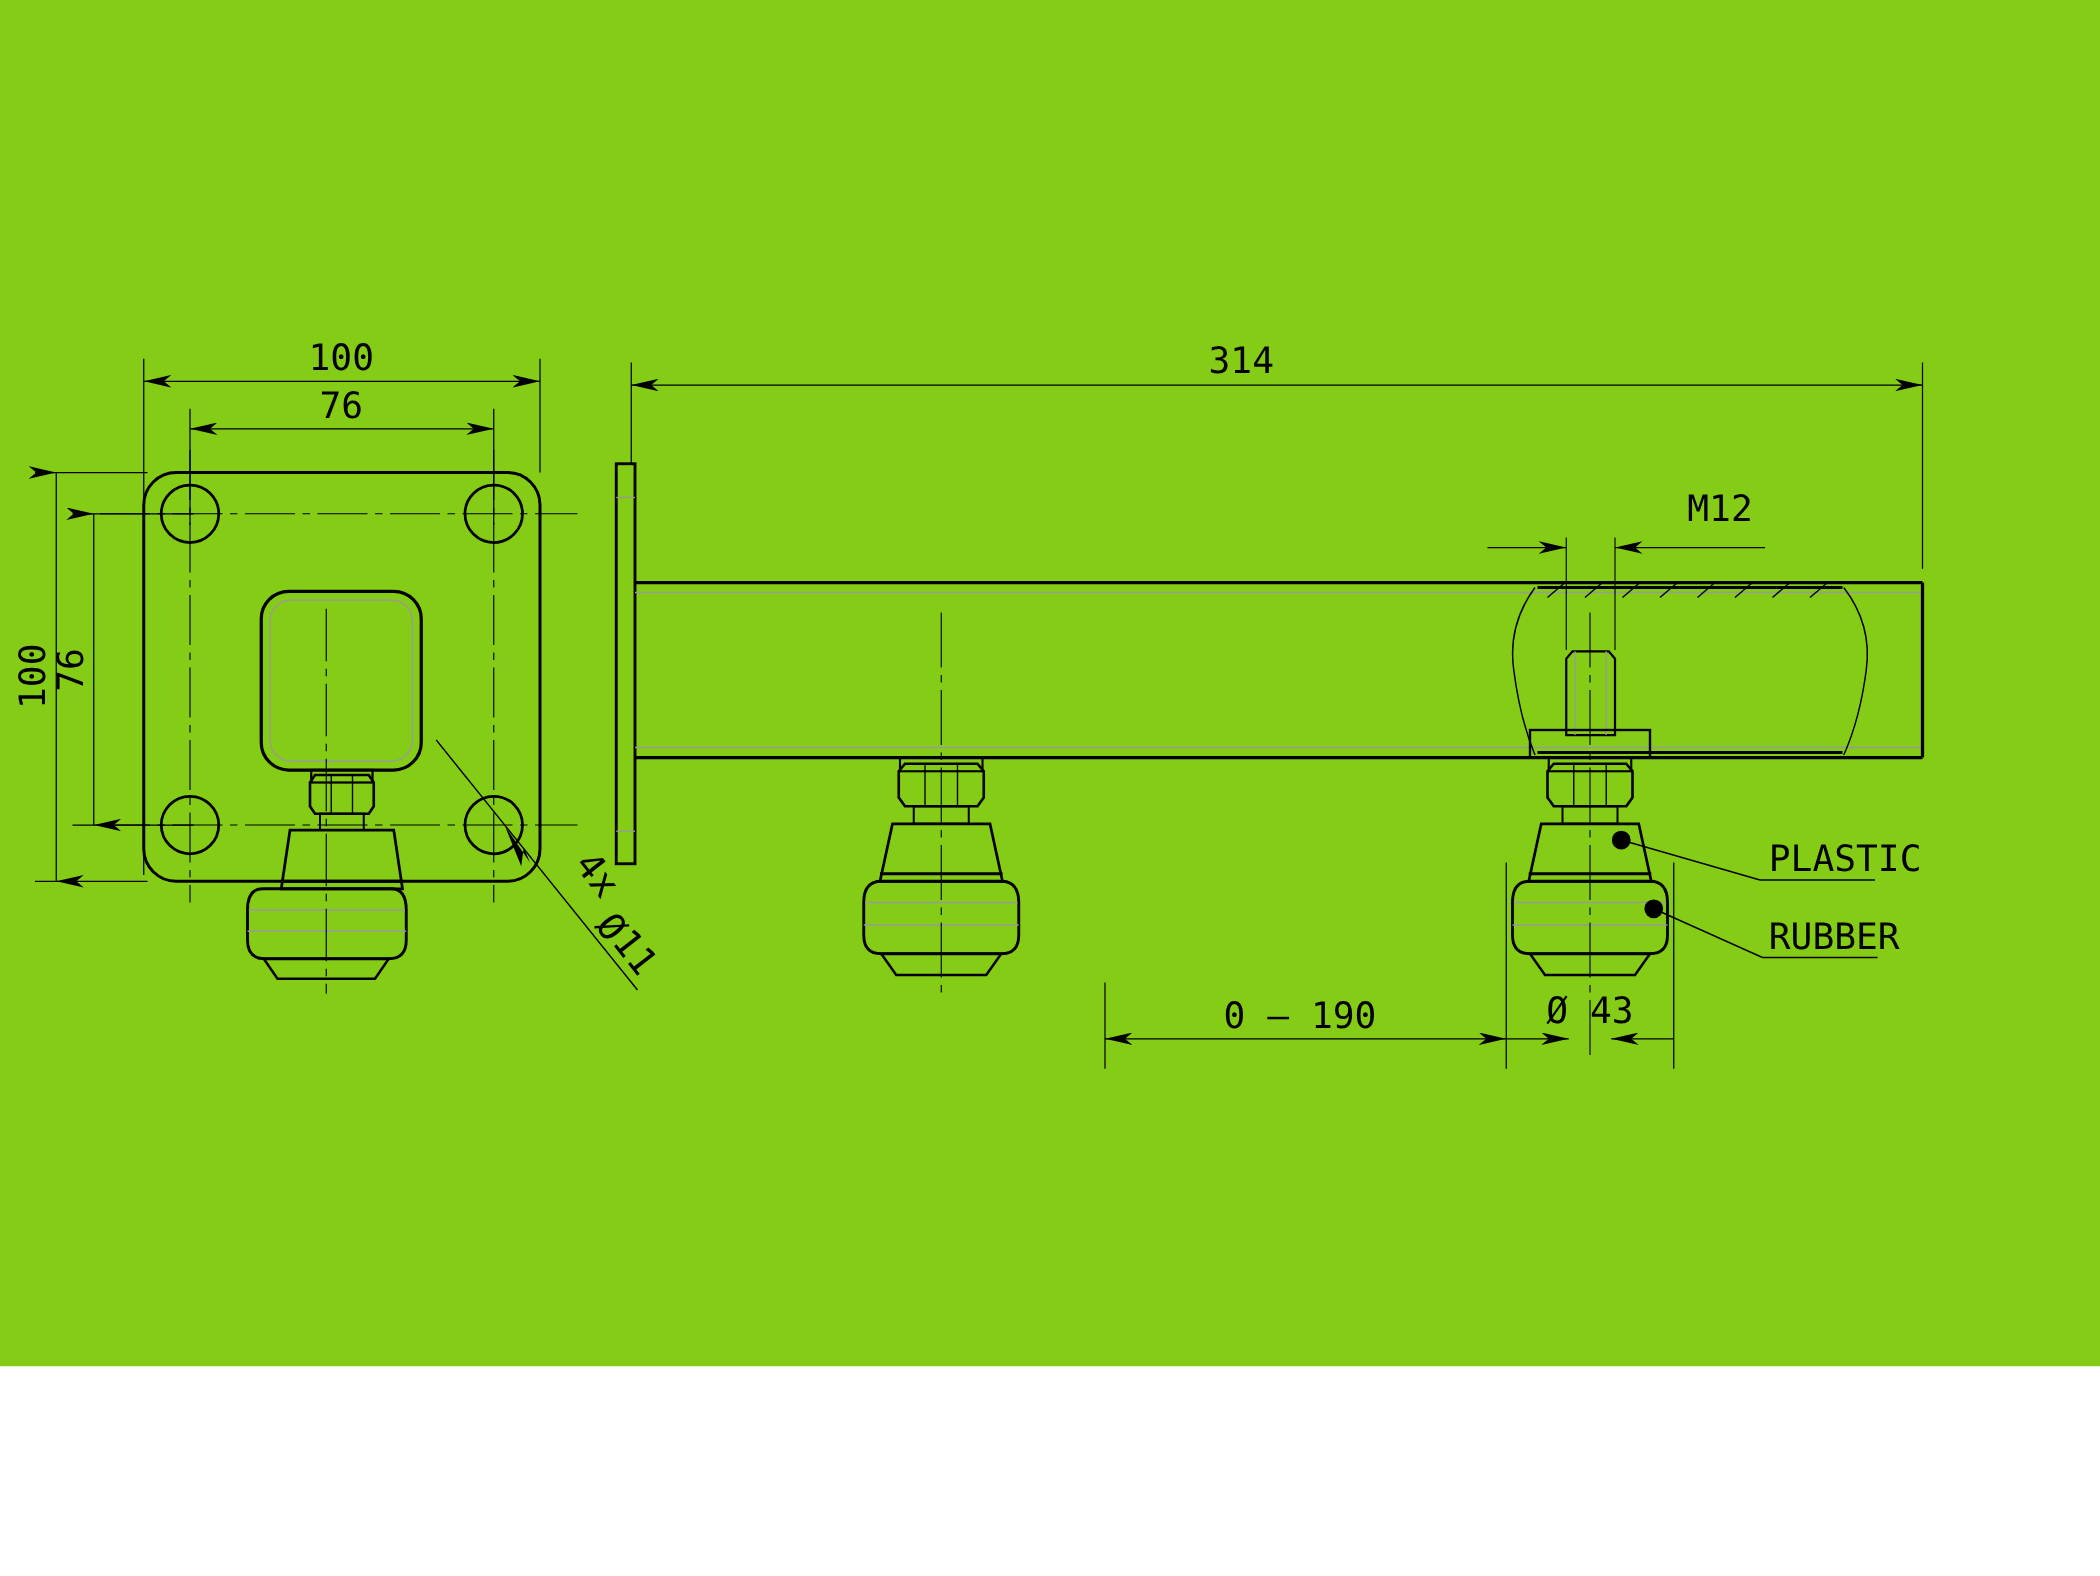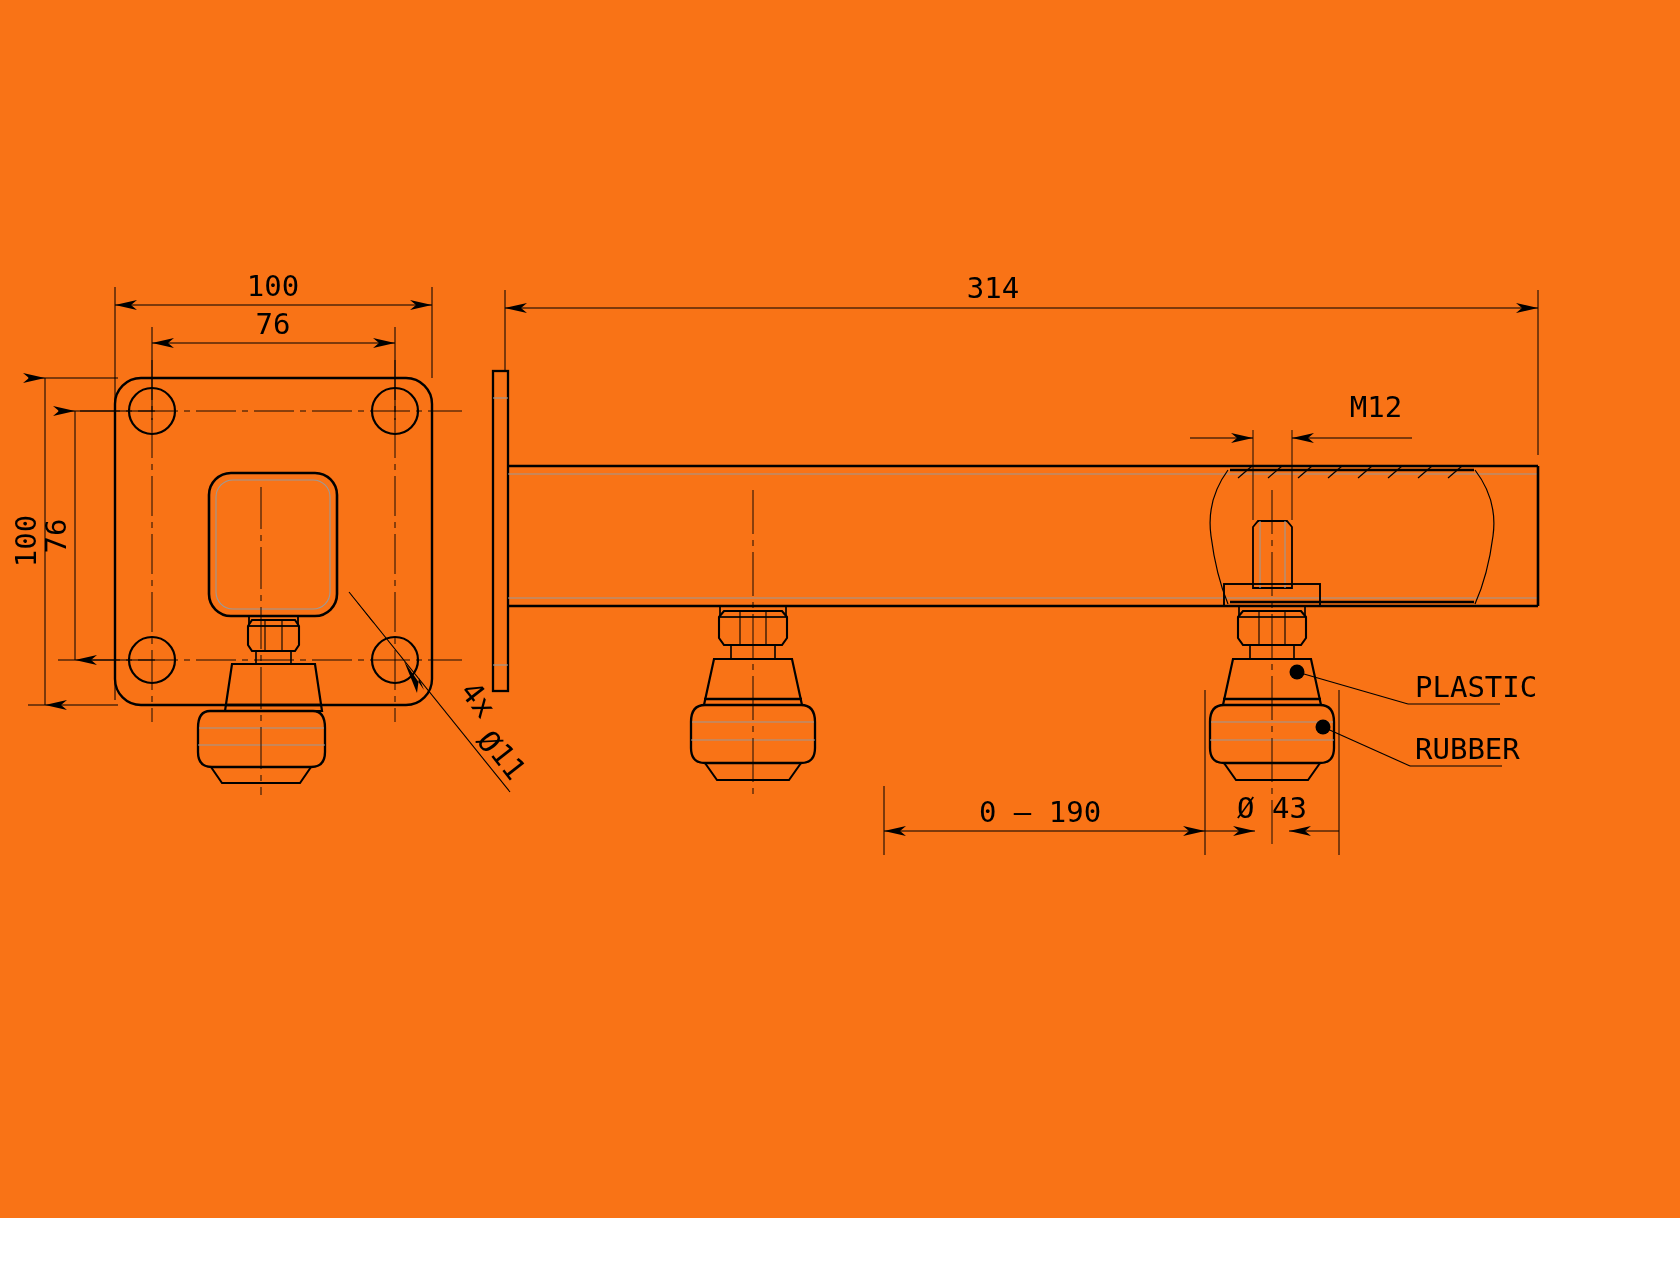--- a/index.html
+++ b/index.html
@@ -1,18 +1,18 @@
 <!DOCTYPE html>
 <html><head>
 <meta charset="utf-8">
 <style>
   html,body{margin:0;padding:0;background:#ffffff;}
   body{width:1680px;height:1261px;overflow:hidden;
        font-family:"DejaVu Sans Mono","Liberation Mono",monospace;}
-  #sheet{position:relative;width:1680px;height:1218px;background:#f97316;}
+  #sheet{position:relative;width:1680px;height:1093px;background:#84cc16;}
   svg{display:block;}
   text{font-family:"DejaVu Sans Mono","Liberation Mono",monospace;fill:#000;}
 </style>
 </head>
 <body>
 
 <div id="sheet">
 <svg width="1680" height="1261" viewBox="0 0 1680 1261">
 
   <defs>

